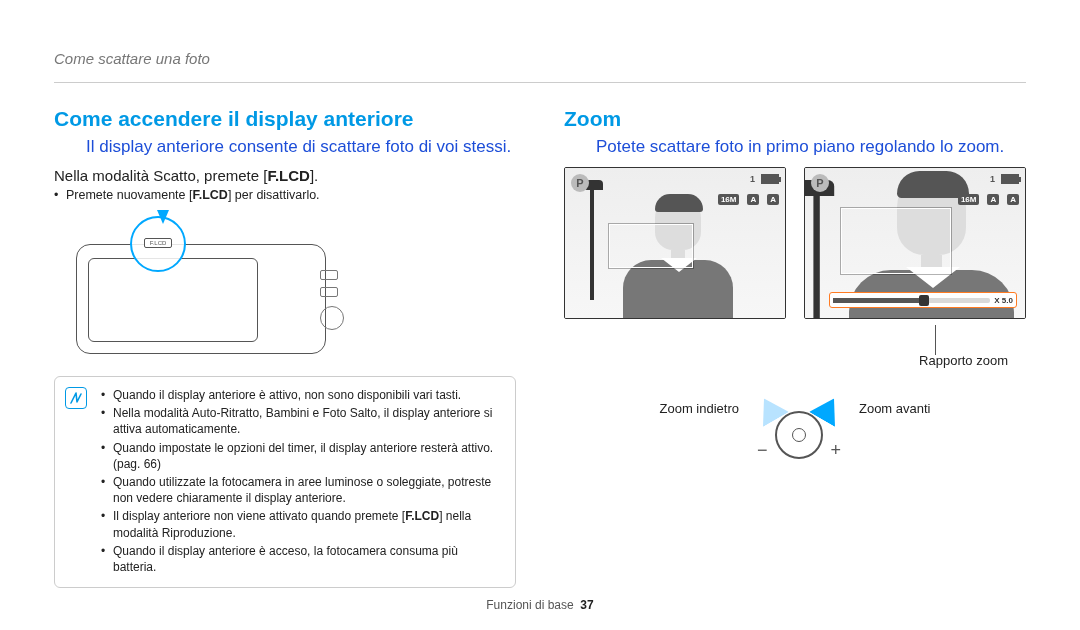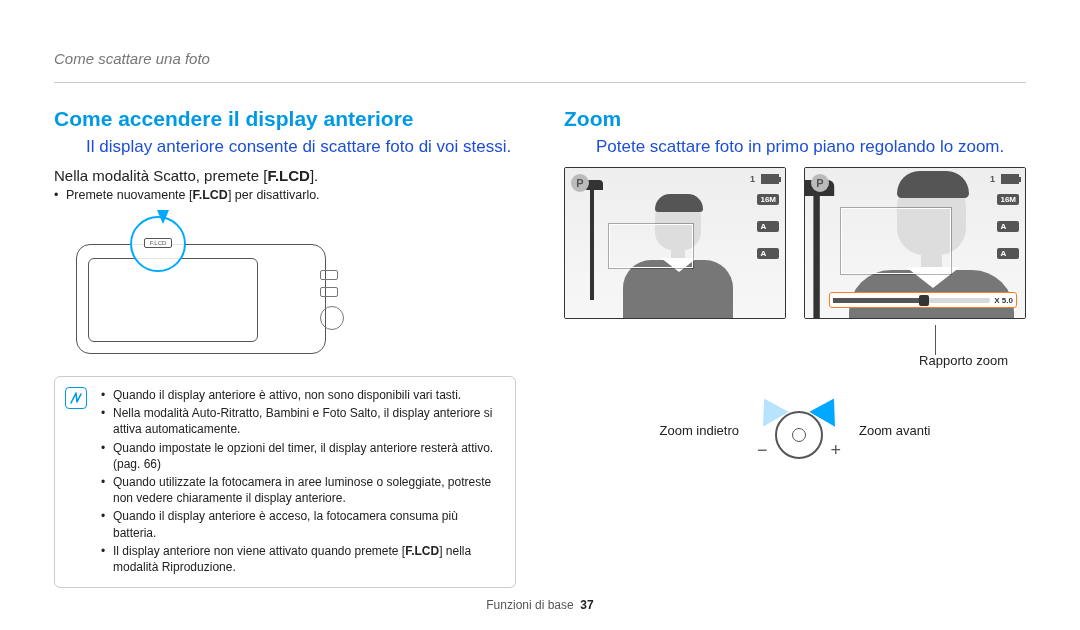--- a/index.html
+++ b/index.html
@@ -293,22 +293,21 @@
     content: "";
     position: absolute;
     right: -3px; top: 2px;
     width: 2px; height: 5px;
     background: #555;
   }
   .hud-right {
     position: absolute;
     right: 6px; top: 26px;
     display: flex;
-    flex-direction: column;
-    gap: 16px;
+    gap: 8px;
   }
   .hud-right span {
     font-size: 8px;
     background: #555;
     color: #fff;
     padding: 1px 3px;
     border-radius: 2px;
     font-weight: 700;
   }
   .zoom-bar-box {
@@ -369,21 +368,20 @@
   }
   .callout-label {
     position: absolute;
     right: 18px;
     top: 28px;
     font-size: 13px;
     color: #222;
   }
   .zoom-ctrl-row {
     display: flex;
-    align-items: center;
     justify-content: center;
     gap: 10px;
     margin: 46px 0 16px 0;
   }
   .zoom-label-side {
     font-size: 13px;
     color: #222;
   }
   .zoom-dial {
     position: relative;
@@ -477,24 +475,24 @@
       <div class="note-icon">
         <svg width="14" height="14" viewBox="0 0 14 14">
             <path d="M2 12 L7 2 L8 11 L12 3" fill="none" stroke="#0099e5" stroke-width="1.6" stroke-linecap="round" stroke-linejoin="round"></path>
           </svg>
       </div>
       <ul>
         <li>Quando il display anteriore è attivo, non sono disponibili vari tasti.</li>
         <li>Nella modalità Auto-Ritratto, Bambini e Foto Salto, il display anteriore si attiva automaticamente.</li>
         <li>Quando impostate le opzioni del timer, il display anteriore resterà attivo. (pag. 66)</li>
         <li>Quando utilizzate la fotocamera in aree luminose o soleggiate, potreste non vedere chiaramente il display anteriore.</li>
-        <li>Quando il display anteriore è acceso, la fotocamera consuma più batteria.</li>
         <li>
           <span>Il display anteriore non viene attivato quando premete [</span><b>F.LCD</b><span>] nella modalità Riproduzione.</span>
         </li>
+        <li>Quando il display anteriore è acceso, la fotocamera consuma più batteria.</li>
       </ul>
     </div>
   </div>
 
   <div class="col">
     <h2 class="section-title">Zoom</h2>
     <p class="body">Potete scattare foto in primo piano regolando lo zoom.</p>
 
     <div class="preview-row">
 

